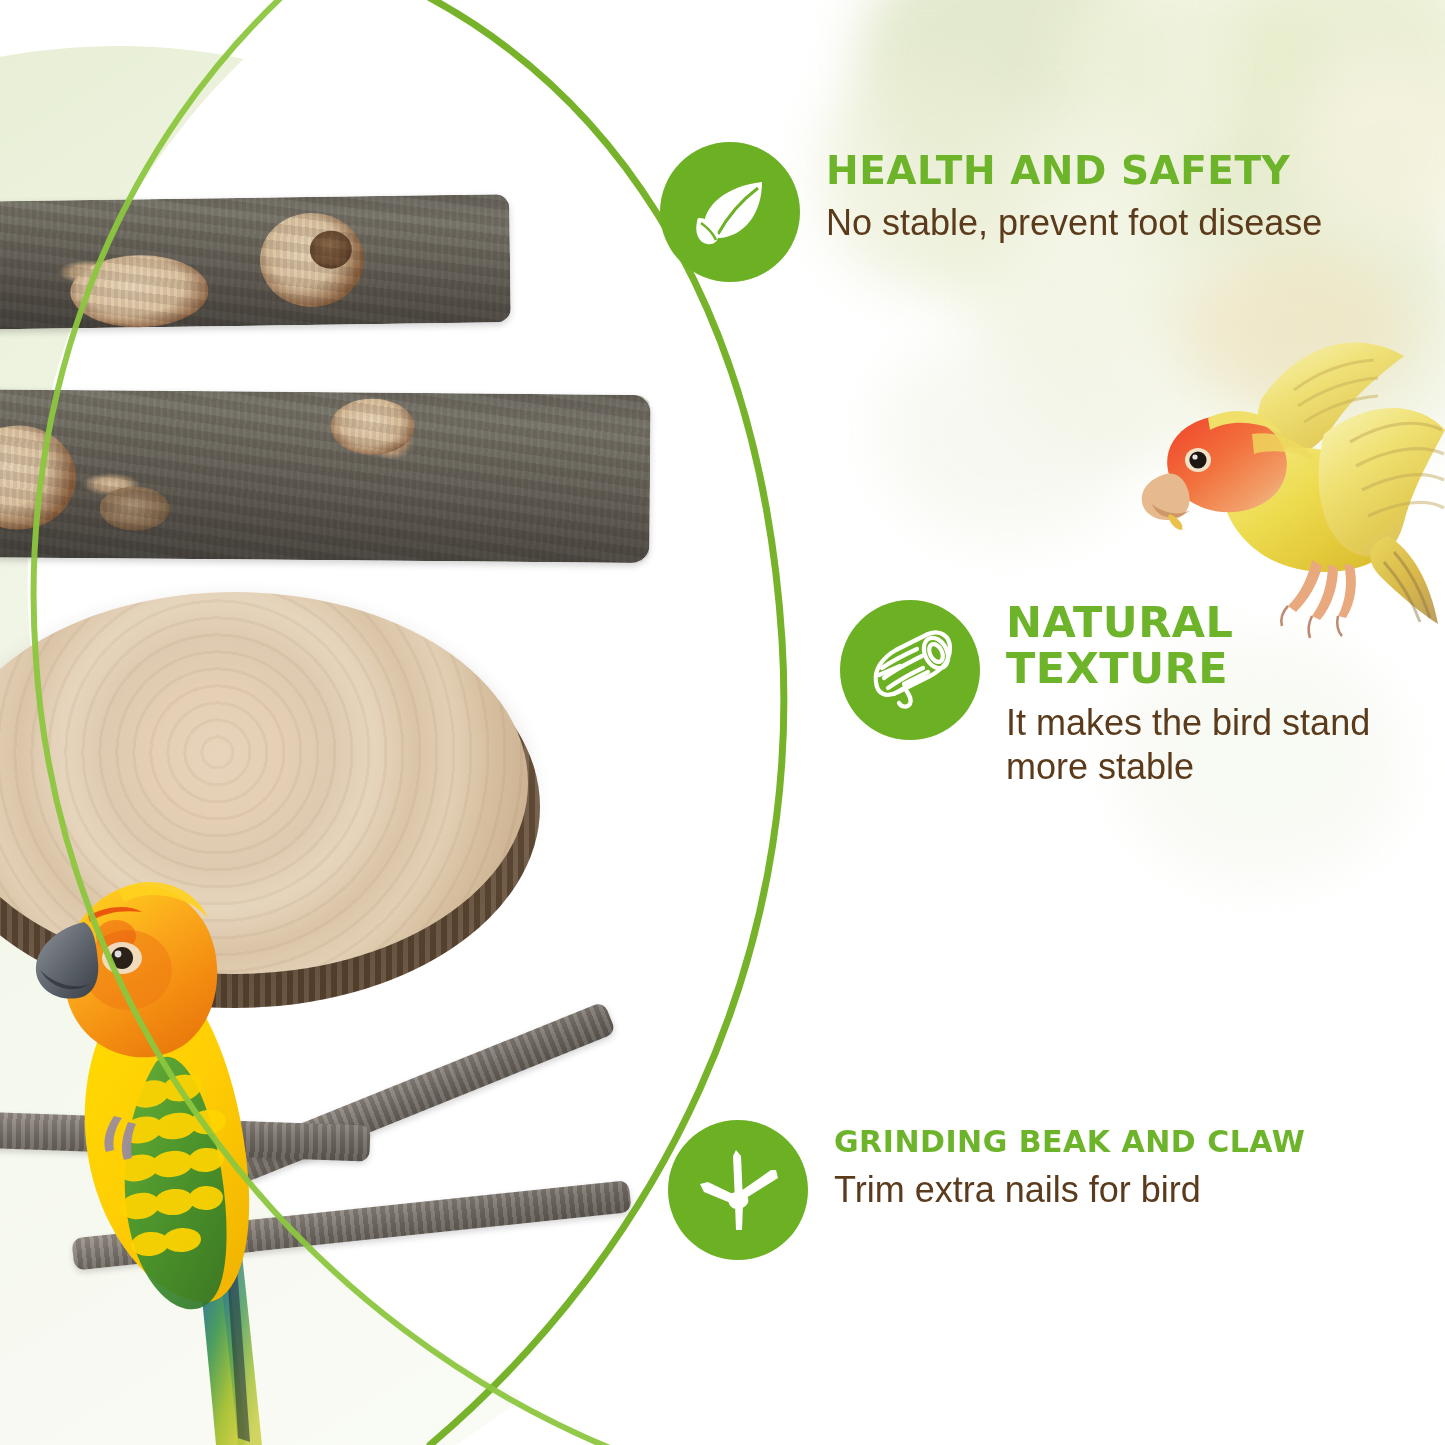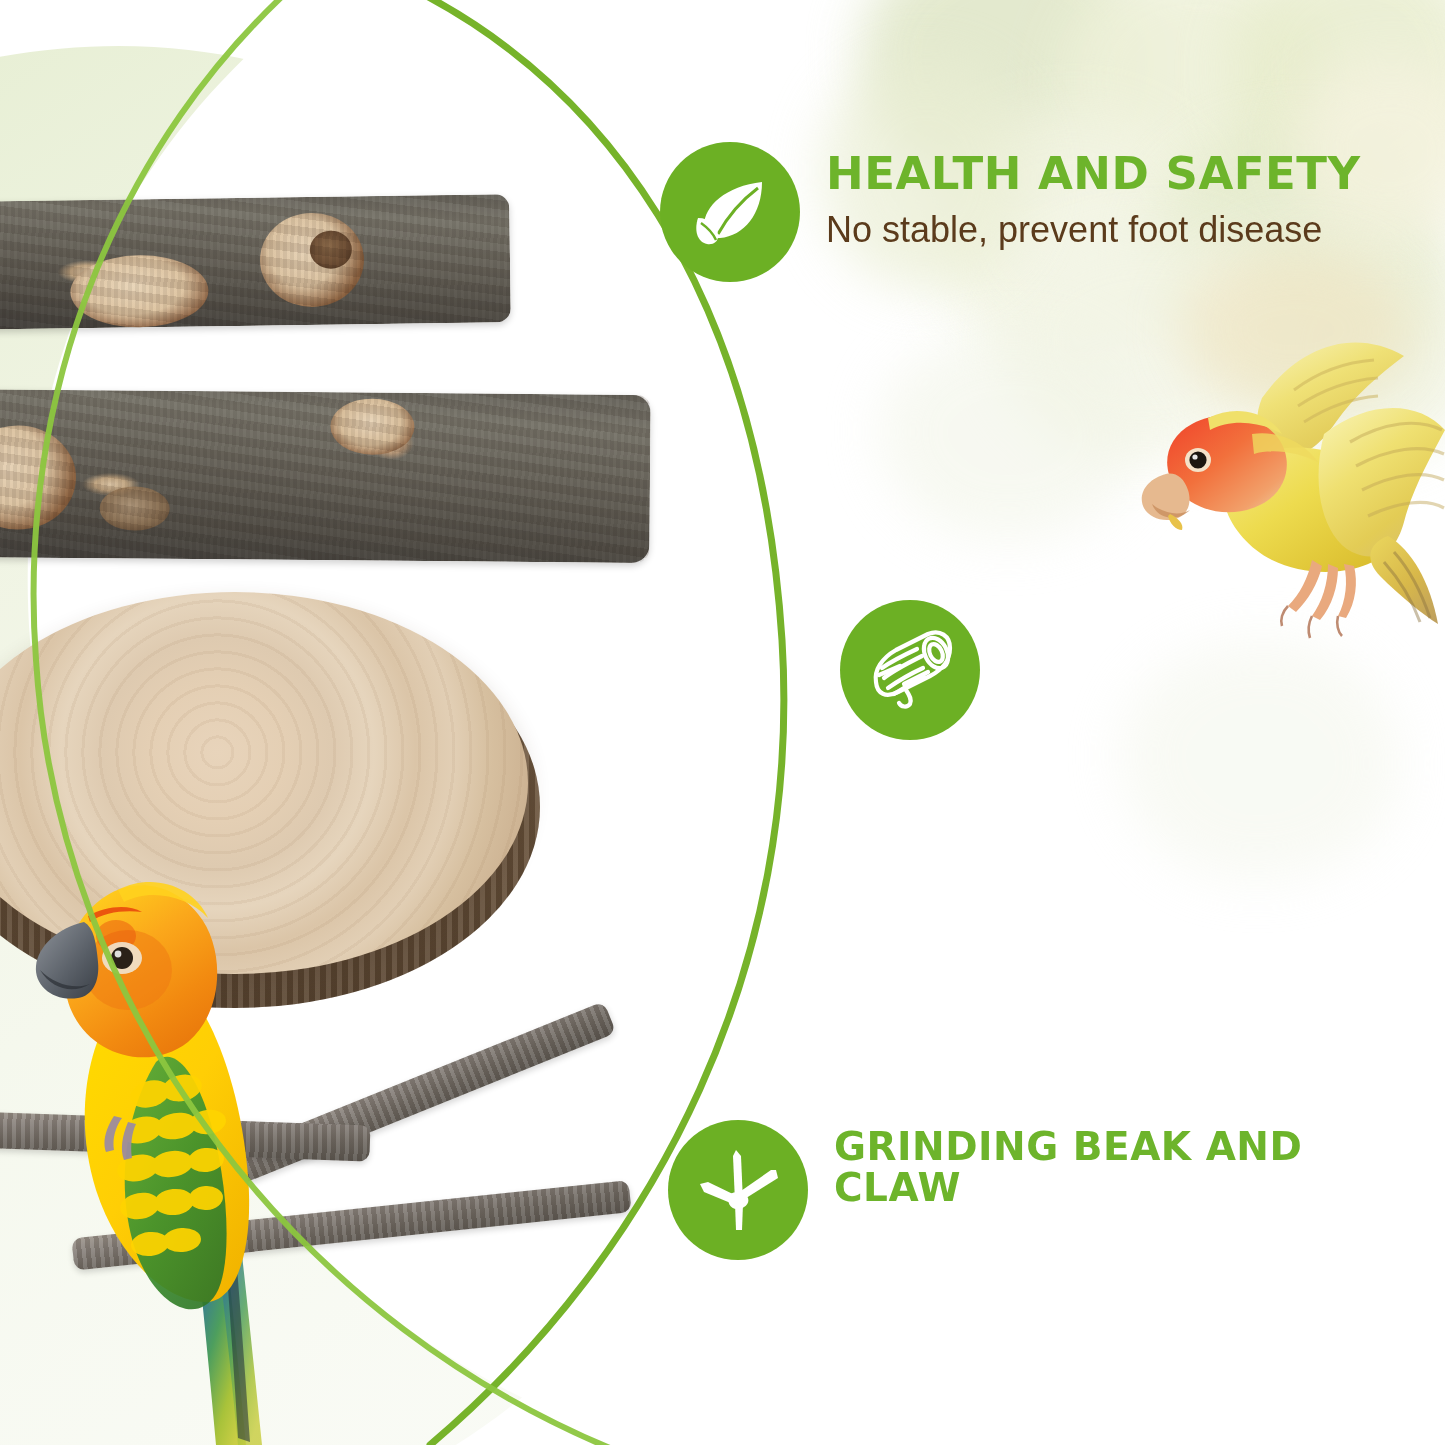--- a/index.html
+++ b/index.html
@@ -26,33 +26,33 @@
   .ftitle{color:#6DB42B;font-weight:bold;letter-spacing:0.5px;
           line-height:1.06;margin:0 0 10px 0;
           font-family:"DejaVu Sans","Liberation Sans",sans-serif;
           text-transform:uppercase;}
   .fdesc{color:#5B3B1C;line-height:1.22;margin:0;font-weight:normal;
          font-family:"Liberation Sans","DejaVu Sans",sans-serif;}
 
   #feat-health{left:660px;top:142px;}
   #feat-health .badge{width:140px;height:140px;}
   #feat-health .ftext{width:540px;padding-top:8px;}
-  #feat-health .ftitle{font-size:45px;}
+  #feat-health .ftitle{font-size:39px;}
   #feat-health .fdesc{font-size:36px;}
 
   #feat-texture{left:840px;top:600px;}
   #feat-texture .badge{width:140px;height:140px;}
   #feat-texture .ftext{width:420px;padding-top:0px;}
   #feat-texture .ftitle{font-size:43px;}
   #feat-texture .fdesc{font-size:36px;}
 
   #feat-claw{left:668px;top:1120px;}
   #feat-claw .badge{width:140px;height:140px;}
   #feat-claw .ftext{width:530px;padding-top:6px;}
-  #feat-claw .ftitle{font-size:39px;}
+  #feat-claw .ftitle{font-size:30px;}
   #feat-claw .fdesc{font-size:36px;}
 
   
   .photo{position:absolute;}
 
   .perch{position:absolute;border-radius:14px;
          background:
            radial-gradient(ellipse 40px 16px at 23% 56%, #d9c3a4 0%, #c2a784 40%, rgba(120,92,64,0) 72%),
            radial-gradient(ellipse 30px 22px at 63% 30%, #e4cfb2 0%, #b8997a 45%, rgba(110,85,58,0) 75%),
            linear-gradient(183deg,#6d6a62 0%,#7d7a70 18%,#6a665d 48%,#55514a 78%,#474440 100%);
@@ -374,20 +374,24 @@
           <path d="M22,48 C32,41 44,35 57,29"></path>
           <path d="M28,68 C38,61 50,54 63,48"></path>
           <path d="M34,74 C44,68 54,62 64,57"></path>
           <path d="M19,55 C26,52 33,49 40,46"></path>
           <path d="M44,64 C52,60 60,56 68,52"></path>
 
           <path d="M46,70 C50,76 52,80 50,84 C47,88 41,87 39,83"></path>
         </g>
       </svg>
     </div>
+    <div class="ftext">
+      <div class="ftitle">NATURAL TEXTURE</div>
+      <div class="fdesc">It makes the bird stand more stable</div>
+    </div>
   </div>
 
   <div class="feature" id="feat-claw">
     <div class="badge">
       <svg viewBox="0 0 100 100" width="100" height="100">
         <g fill="#ffffff">
 
           <path d="M48,10 L53,16 L55,62 L47,62 L45,16 Z"></path>
 
           <path d="M12,44 L20,42 L49,56 L45,64 L16,52 Z"></path>
@@ -395,16 +399,17 @@
           <path d="M88,30 L90,38 L55,60 L50,53 L83,30 Z"></path>
 
           <path d="M47,64 L55,64 L54,90 L48,90 Z"></path>
 
           <path d="M42,54 C49,50 57,52 60,58 C62,64 56,69 49,69 C42,69 38,62 42,54 Z"></path>
         </g>
       </svg>
     </div>
     <div class="ftext">
       <div class="ftitle">GRINDING BEAK AND CLAW</div>
+      <div class="fdesc">Trim extra nails for bird</div>
     </div>
   </div>
 
 </div>
 
 </body></html>

